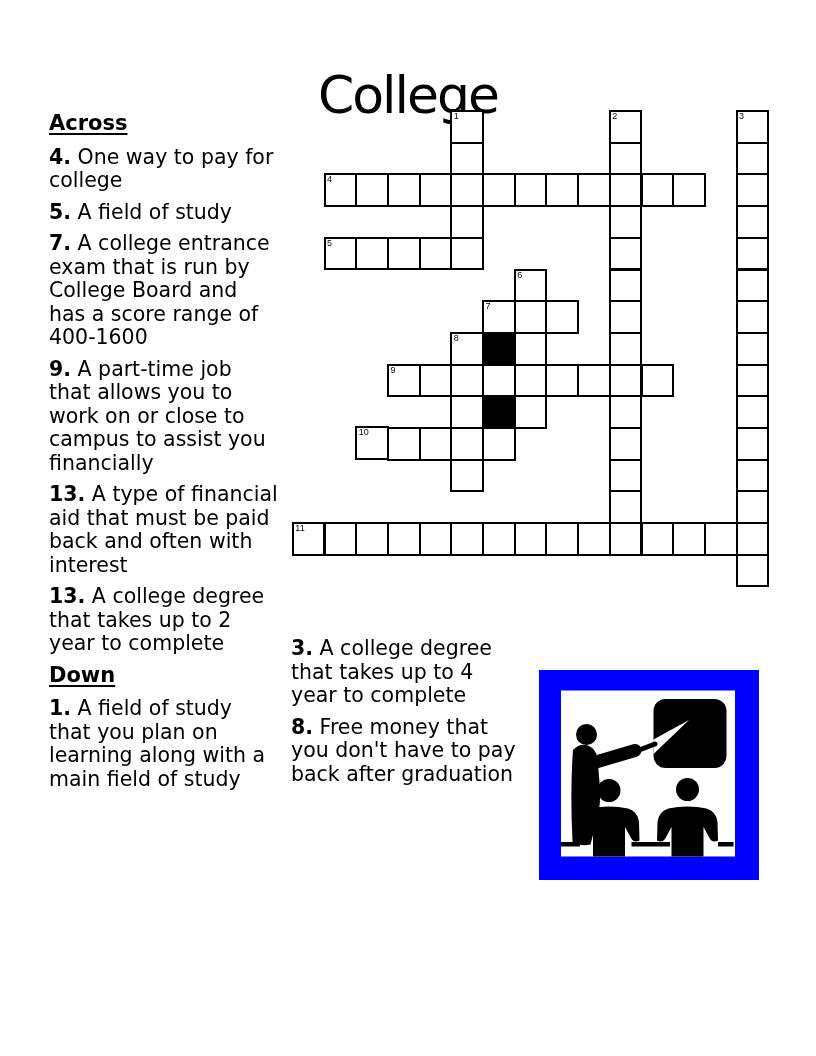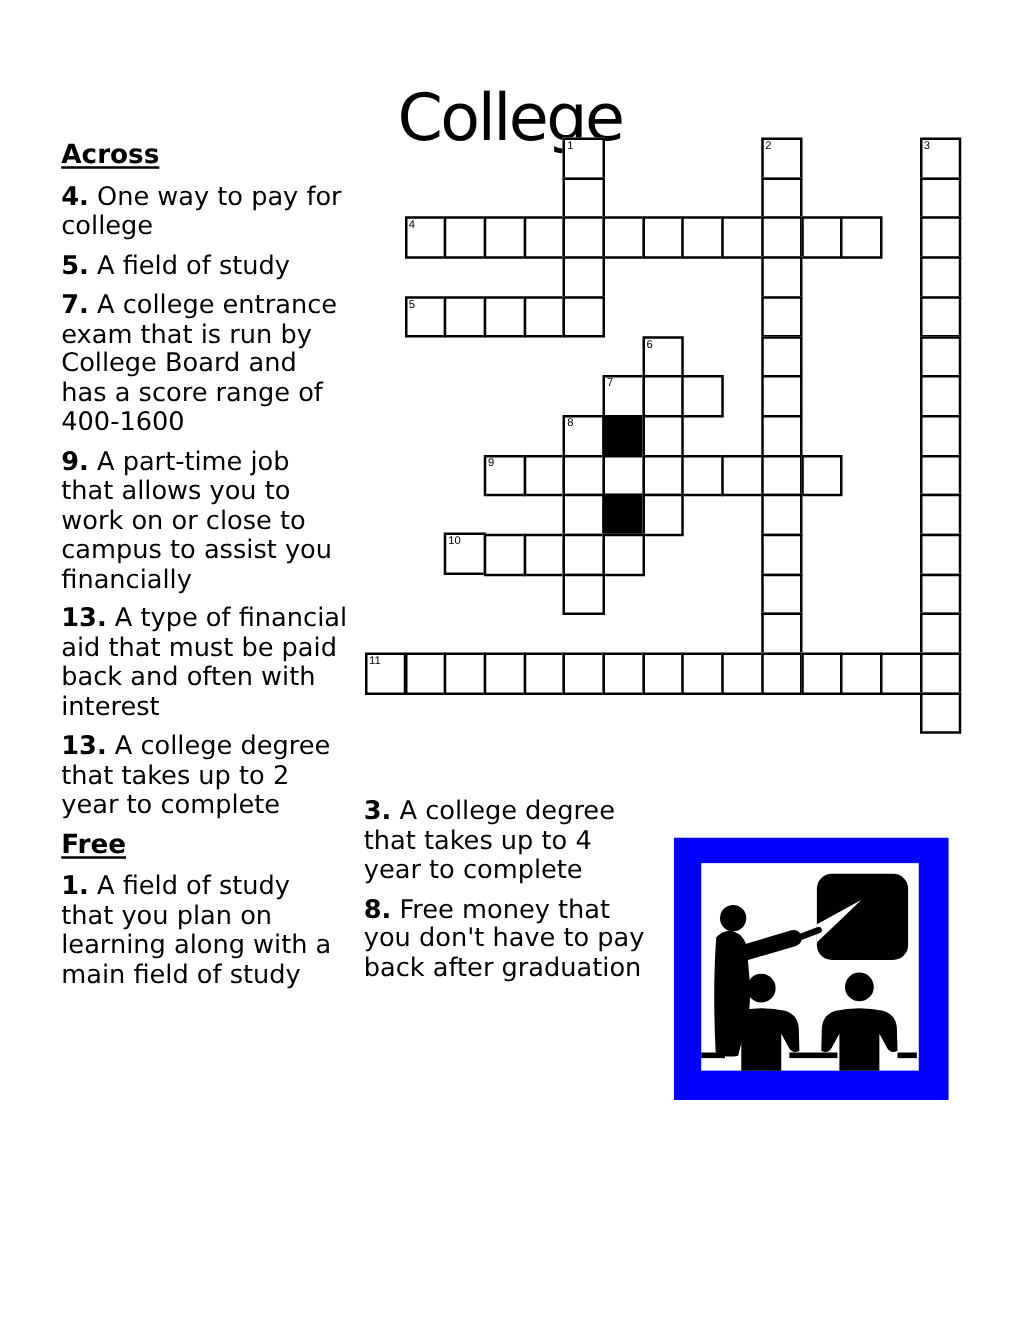--- a/index.html
+++ b/index.html
@@ -163,21 +163,21 @@
   <div id="left-col" class="clue-col">
     <h2 class="clue-heading">Across</h2>
     <div id="across-list">
         <p class="clue"><b>4.</b> One way to pay for college</p>
         <p class="clue"><b>5.</b> A field of study</p>
         <p class="clue"><b>7.</b> A college entrance exam that is run by College Board and has a score range of 400-1600</p>
         <p class="clue"><b>9.</b> A part-time job that allows you to work on or close to campus to assist you financially</p>
         <p class="clue"><b>13.</b> A type of financial aid that must be paid back and often with interest</p>
         <p class="clue"><b>13.</b> A college degree that takes up to 2 year to complete</p>
       </div>
-    <h2 class="clue-heading second">Free</h2>
+    <h2 class="clue-heading second">Down</h2>
     <div id="down-list-left">
         <p class="clue"><b>1.</b> A field of study that you plan on learning along with a main field of study</p>
       </div>
   </div>
 
   <div id="mid-col" class="clue-col">
     <div id="down-list-right">
         <p class="clue"><b>3.</b> A college degree that takes up to 4 year to complete</p>
         <p class="clue"><b>8.</b> Free money that you don't have to pay back after graduation</p>
       </div>

